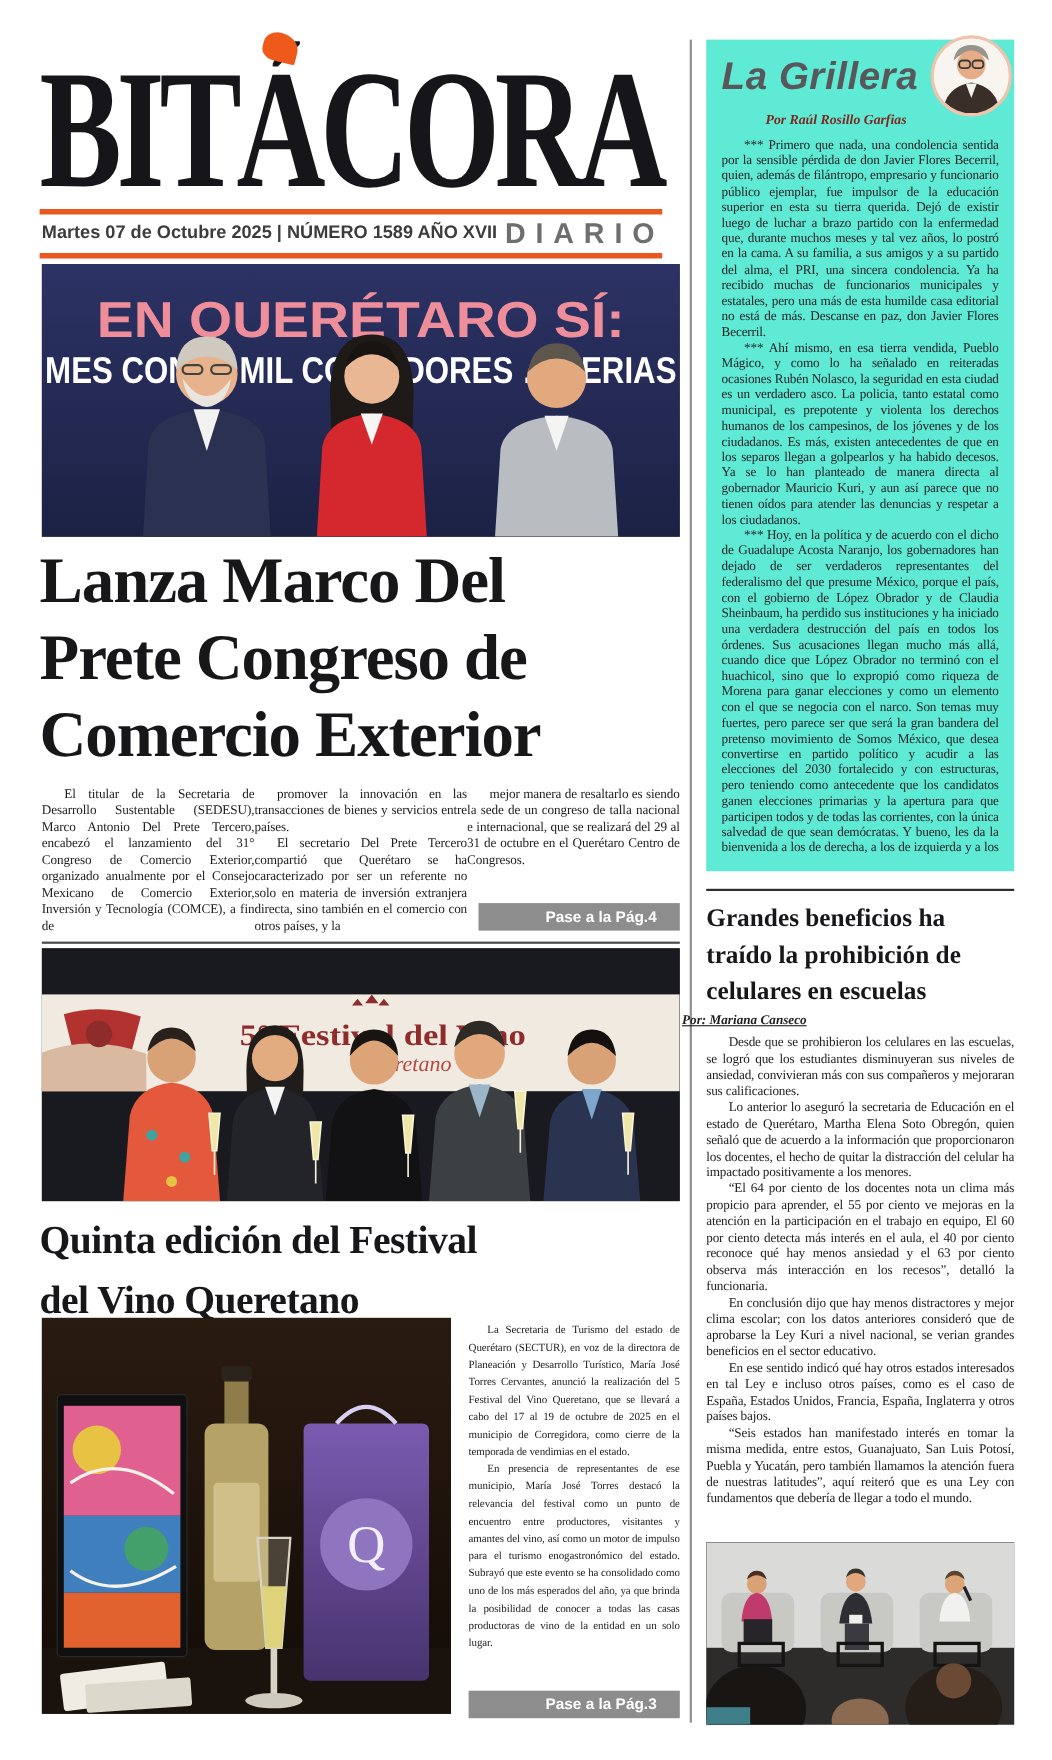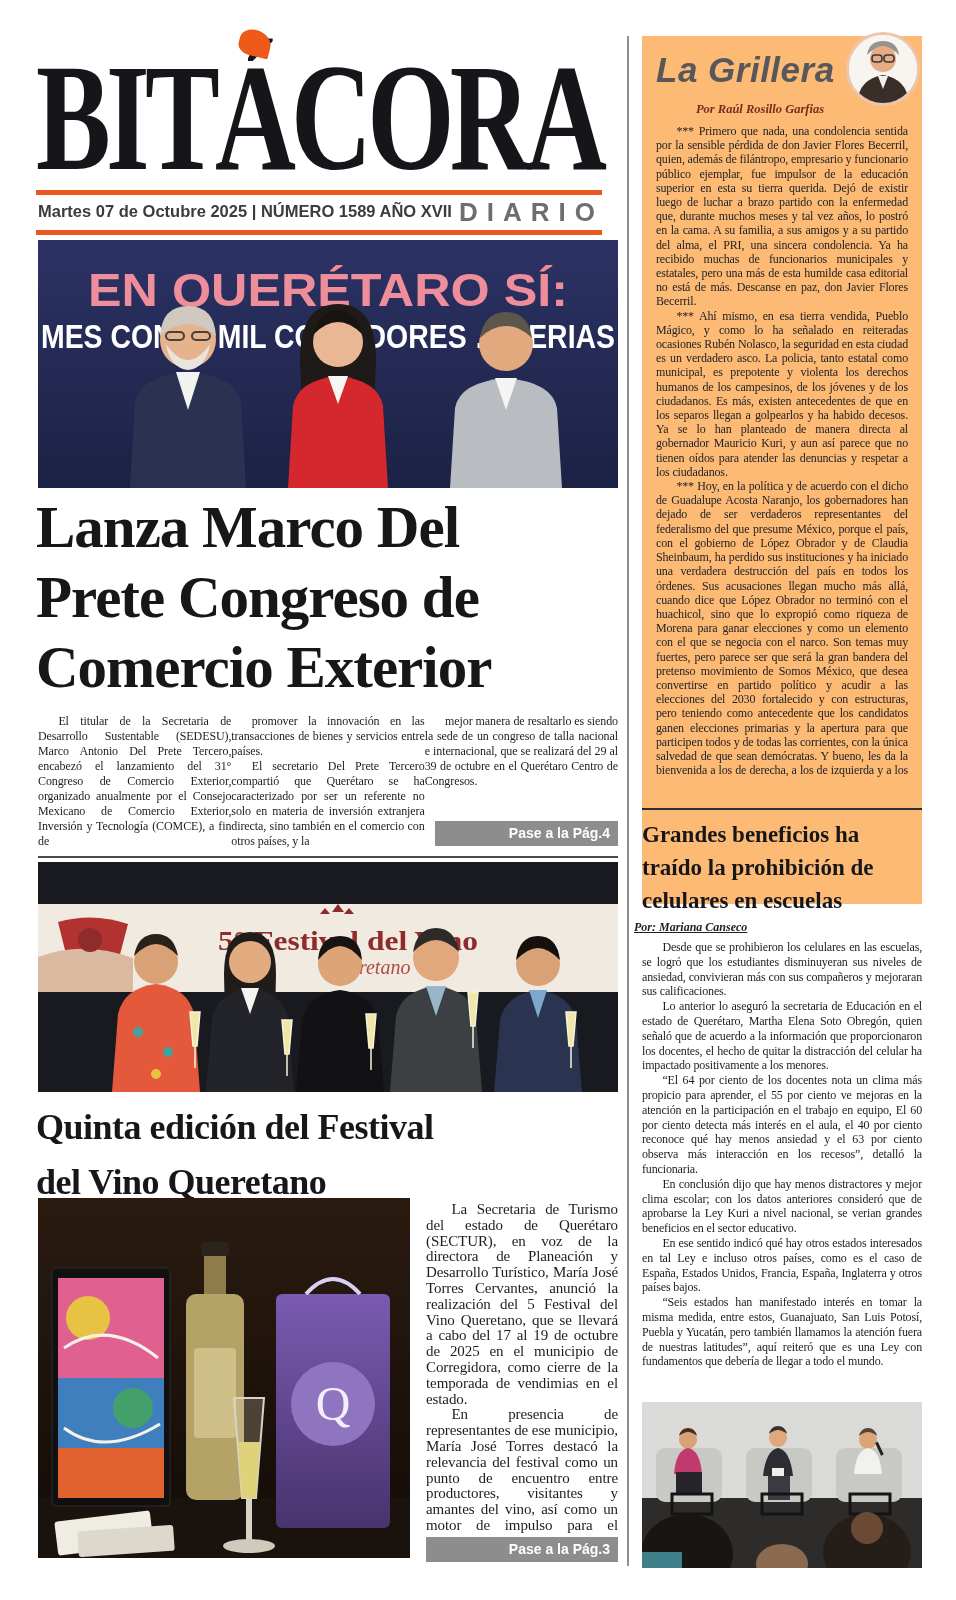--- a/index.html
+++ b/index.html
@@ -14,44 +14,44 @@
   .dateline{position:absolute;left:38px;top:202px;font:600 16.5px "Liberation Sans",sans-serif;color:#3c3c3c;}
   .edition{position:absolute;right:352px;top:197px;font:800 26px "Liberation Sans",sans-serif;
         letter-spacing:9px;color:#6e6e6e;}
   
   .photo{position:absolute;overflow:hidden;background:#222;}
   .headline{position:absolute;font-weight:700;color:#17171a;font-family:"Liberation Serif",serif;}
   .headline span{display:block;}
   .bodycol{font-family:"Liberation Serif",serif;text-align:justify;color:#1d1d20;}
   .para{margin:0;text-indent:1.7em;}
   .pase{position:absolute;background:#8d8d8d;color:#ffffff;font:700 14px/25px "Liberation Sans",sans-serif;
-        text-align:right;padding-right:8px;box-sizing:border-box;height:25px;}
+        text-align:right;padding-right:21px;box-sizing:border-box;height:25px;}
   .vdivider{position:absolute;left:627px;top:36px;width:2px;height:1530px;background:#8f8f8f;}
   .hrule{position:absolute;background:#4a4a4a;}
   
   #lead-headline{left:36px;top:492px;font-size:59px;line-height:70px;letter-spacing:-1px;}
   #lead-cols{position:absolute;left:38px;top:714px;width:580px;height:134px;display:flex;gap:0;}
   #lead-cols .col{flex:1;overflow:hidden;font-size:12px;line-height:15px;letter-spacing:-0.1px;}
   
   #wine-headline{left:36px;top:1100px;font-size:36px;line-height:55px;letter-spacing:-0.5px;}
   #wine-col{position:absolute;left:426px;top:1202px;width:192px;height:334px;overflow:hidden;
-        font-size:15px;line-height:15.8px;letter-spacing:-0.1px;}
-  
-  #grillera-box{position:absolute;left:642px;top:36px;width:280px;height:868px;background:#fdba74;}
+        font-size:10px;line-height:15.8px;letter-spacing:-0.1px;}
+  
+  #grillera-box{position:absolute;left:642px;top:36px;width:280px;height:756px;background:#5eead4;}
   #grillera-title{position:absolute;left:14px;top:14px;font:800 italic 35px "Liberation Sans",sans-serif;
         color:#58585b;letter-spacing:0.5px;}
   #grillera-byline{position:absolute;left:10px;top:66px;width:216px;text-align:center;
         font:700 italic 12.5px "Liberation Serif",serif;color:#7d2820;}
   #grillera-text{position:absolute;left:14px;top:88px;width:252px;height:656px;overflow:hidden;
         font-size:12px;line-height:14.2px;letter-spacing:-0.15px;text-align:justify;color:#232327;}
   #grillera-avatar{position:absolute;left:846px;top:32px;width:74px;height:74px;border-radius:50%;
         border:3px solid #eec4ad;background:#f8f4ef;overflow:hidden;box-sizing:border-box;}
   
   #school-headline{left:642px;top:818px;font-size:23px;line-height:33px;}
-  #school-byline{position:absolute;left:634px;top:920px;font:700 italic 12px "Liberation Serif",serif;
+  #school-byline{position:absolute;left:620px;top:920px;font:700 italic 12px "Liberation Serif",serif;
         text-decoration:underline;color:#1f1f22;}
   #school-text{position:absolute;left:642px;top:940px;width:280px;height:458px;overflow:hidden;
         font-size:12px;line-height:14.8px;letter-spacing:-0.15px;text-align:justify;}
 </style>
 </head>
 <body>
 
 <div id="page">
 
   <div class="logo">BITÁCORA</div>
@@ -108,21 +108,21 @@
 
   <div id="lead-cols">
     <div class="col bodycol">
       <p class="para">El titular de la Secretaria de Desarrollo Sustentable (SEDESU), Marco Antonio Del Prete Tercero, encabezó el lanzamiento del 31° Congreso de Comercio Exterior, organizado anualmente por el Consejo Mexicano de Comercio Exterior, Inversión y Tecnología (COMCE), a fin de</p>
     </div>
     <div class="col bodycol">
       <p class="para">promover la innovación en las transacciones de bienes y servicios entre países.</p>
       <p class="para">El secretario Del Prete Tercero compartió que Querétaro se ha caracterizado por ser un referente no solo en materia de inversión extranjera directa, sino también en el comercio con otros países, y la</p>
     </div>
     <div class="col bodycol">
-      <p class="para">mejor manera de resaltarlo es siendo la sede de un congreso de talla nacional e internacional, que se realizará del 29 al 39 de octubre en el Querétaro Centro de Congresos.</p>
+      <p class="para">mejor manera de resaltarlo es siendo la sede de un congreso de talla nacional e internacional, que se realizará del 29 al 31 de octubre en el Querétaro Centro de Congresos.</p>
     </div>
   </div>
   <div class="pase" style="left:435px;top:821px;width:183px;">Pase a la Pág.4</div>
 
   <div class="hrule" style="left:38px;top:856px;width:580px;height:2px;"></div>
 
   <div class="photo" style="left:38px;top:862px;width:580px;height:230px;">
     <svg width="580" height="230" viewBox="0 0 580 230">
       <rect width="580" height="230" fill="#191920"></rect>
       <rect x="0" y="42" width="580" height="88" fill="#f0eae0"></rect>

